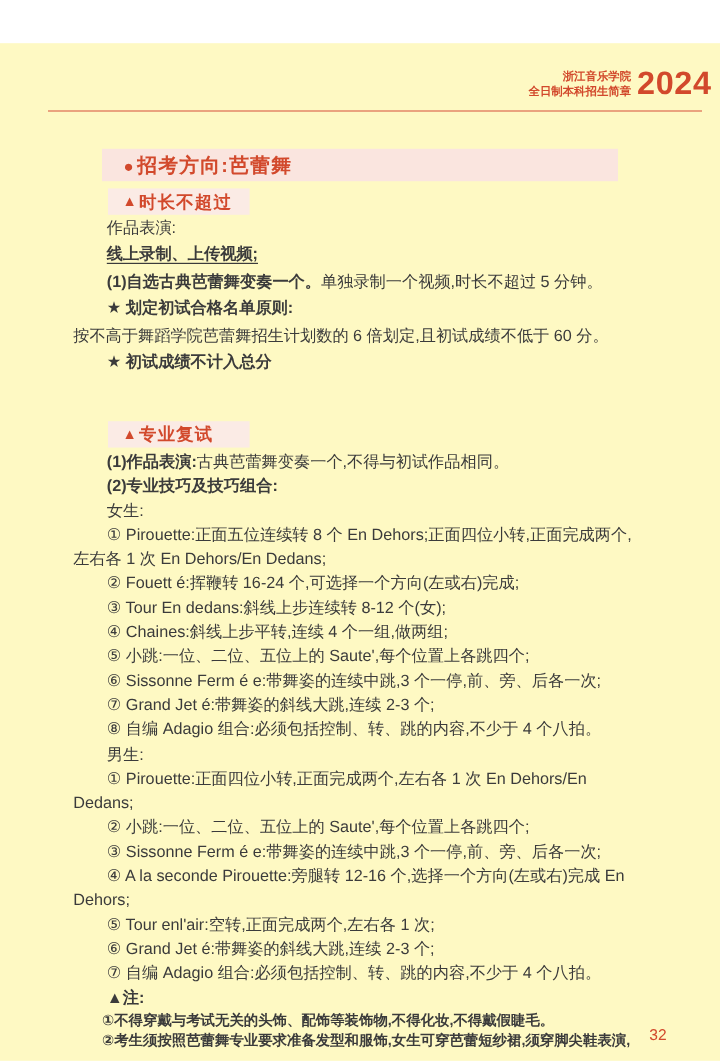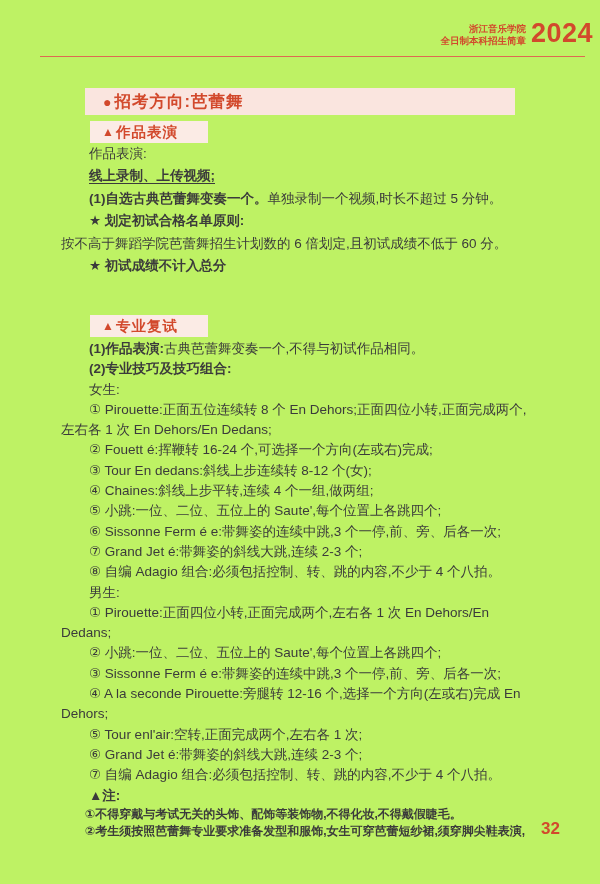--- a/index.html
+++ b/index.html
@@ -8,21 +8,21 @@
     --bar-bg:#fae5df;
     --subbar-bg:#fbebe5;
     --body-text:#3b3b3b;
   }
   *{margin:0;padding:0;box-sizing:border-box;}
   html,body{background:#ffffff;}
   body{
     font-family:"Liberation Sans","DejaVu Sans",sans-serif;
     width:600px;height:884px;position:relative;overflow:hidden;
   }
-  .page{position:absolute;inset:0;background:#bef264;}
+  .page{position:absolute;inset:0;background:#fef9c3;margin-top:36px;}
 
   
   .header{
     position:absolute;top:19px;right:7px;
     display:flex;align-items:flex-start;gap:5px;color:var(--accent);
   }
   .header-text{
     text-align:right;font-size:9.5px;line-height:12px;font-weight:bold;padding-top:4px;
   }
   .header-year{
@@ -61,21 +61,21 @@
   .body2{top:339px;line-height:20.3px;}
   .para{margin:0;text-indent:28px;}
   .para.noindent{text-indent:0;}
   .para.small{font-size:12px;line-height:17.5px;text-indent:24px;}
   .bold{font-weight:bold;}
   .underline{text-decoration:underline;text-underline-offset:3px;}
 
   
   .page-number{
     position:absolute;left:541px;top:819px;color:var(--accent);
-    font-size:17px;font-weight:bold;
+    font-size:13px;font-weight:normal;
   }
 </style>
 </head>
 <body>
 
 <div class="page">
 
   <div class="header">
     <div class="header-text">
       <div>浙江音乐学院</div>
@@ -86,21 +86,21 @@
 
   <div class="header-rule"></div>
 
   <div class="title-bar">
     <span class="bullet">●</span>
     <span>招考方向:芭蕾舞</span>
   </div>
 
   <div class="sub-bar sub1">
     <span class="tri">▲</span>
-    <span>作品表演</span>
+    <span>时长不超过</span>
   </div>
   <div class="body body1">
       <p class="para"><span>作品表演:</span></p>
       <p class="para"><span class="bold underline">线上录制、上传视频;</span></p>
       <p class="para"><span class="bold">(1)自选古典芭蕾舞变奏一个。</span><span>单独录制一个视频,时长不超过 5 分钟。</span></p>
       <p class="para"><span class="bold">★ 划定初试合格名单原则:</span></p>
       <p class="para noindent"><span>按不高于舞蹈学院芭蕾舞招生计划数的 6 倍划定,且初试成绩不低于 60 分。</span></p>
       <p class="para"><span class="bold">★ 初试成绩不计入总分</span></p>
     </div>
 

